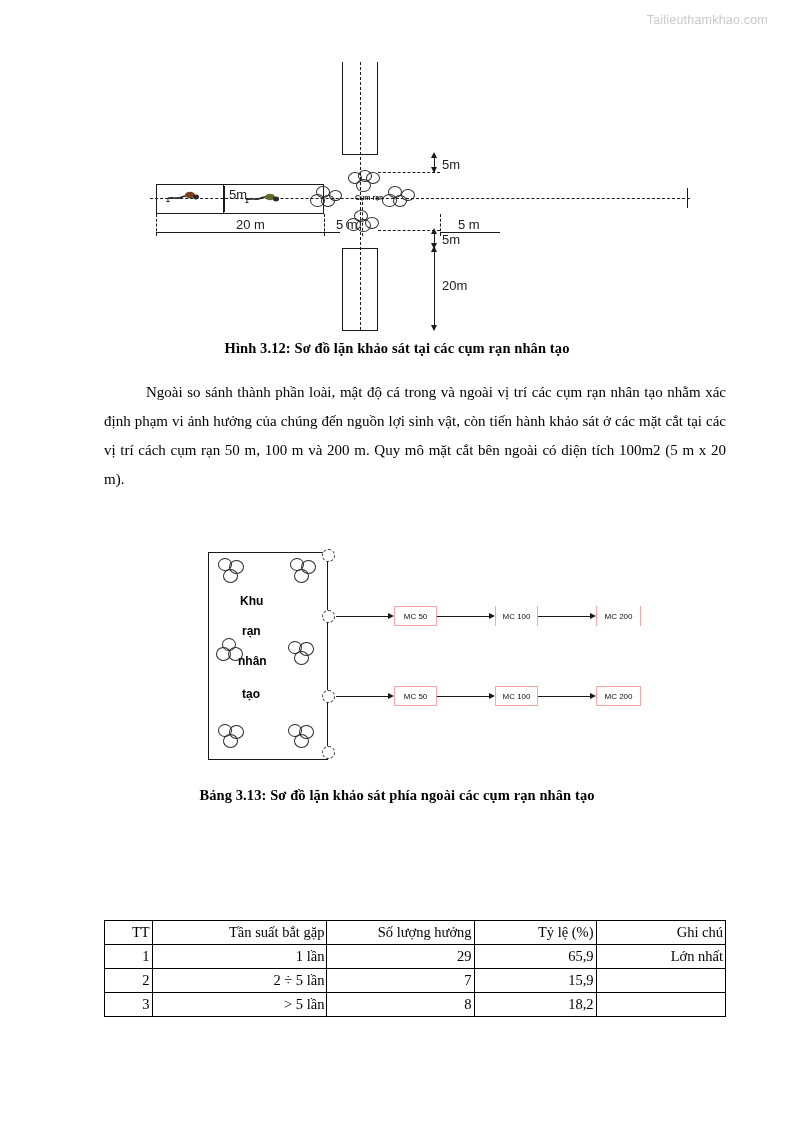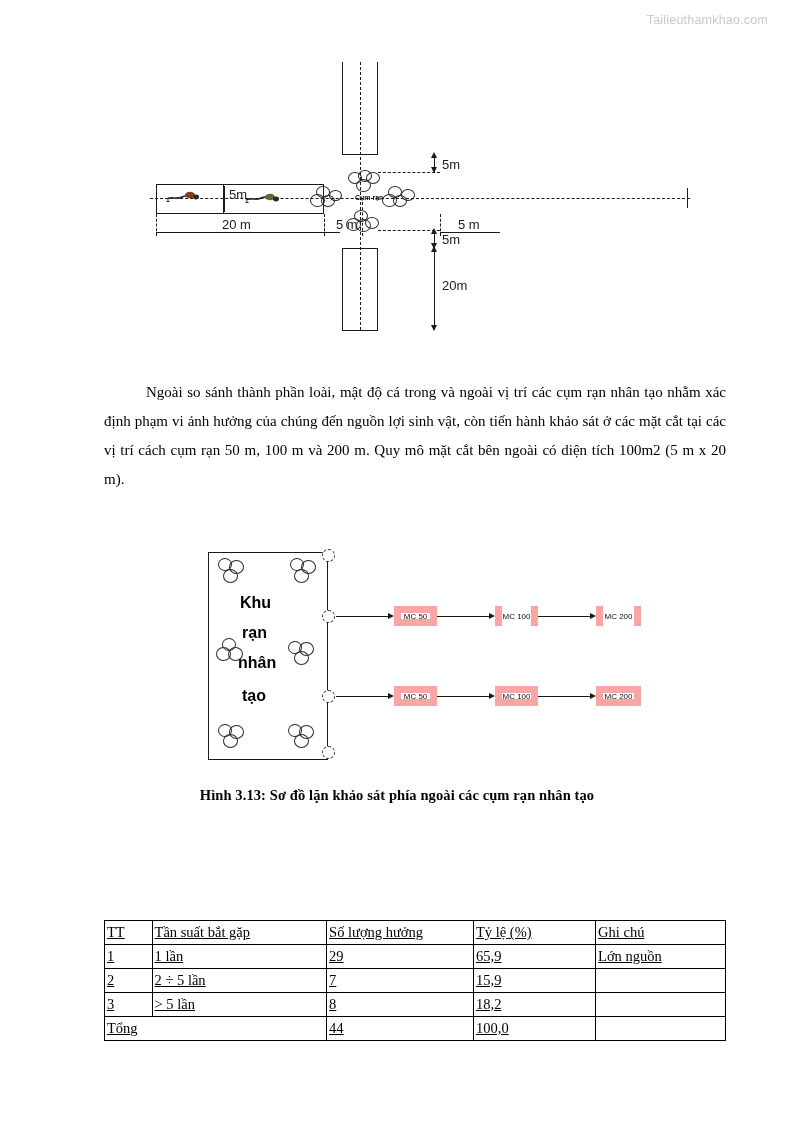--- a/index.html
+++ b/index.html
@@ -154,27 +154,27 @@
     position: absolute;
     left: 12px; top: 6px;
     width: 120px; height: 208px;
     border: 1px solid #1a1a1a;
     box-sizing: border-box;
   }
   #fig313 .reeflabel {
     position: absolute;
     font-family: "Liberation Sans", "DejaVu Sans", sans-serif;
     font-weight: bold;
-    font-size: 16px;
+    font-size: 12px;
     color: #000;
     white-space: nowrap;
   }
   #fig313 .mcbox {
     position: absolute;
-    border: 7px solid #fca5a5;
+    border: 1px solid #fca5a5;
     box-sizing: border-box;
     font-family: "Liberation Sans", "DejaVu Sans", sans-serif;
     font-size: 8px;
     display: flex;
     align-items: center;
     justify-content: center;
     color: #101010;
     white-space: nowrap;
     background: #fff;
   }
@@ -196,26 +196,25 @@
   #tbl {
     position: absolute;
     left: 104px;
     top: 920px;
     width: 622px;
     border-collapse: collapse;
     font-size: 14.5px;
   }
   #tbl td, #tbl th {
     border: 1px solid #000;
-    text-align: left;
+    text-align: right;
     padding: 1px 2px;
     height: 21px;
     font-weight: normal;
     line-height: 19px;
-    text-decoration: underline;
   }
   #tbl .c0 { width: 44px; }
   #tbl .c1 { width: 178px; margin-left: 28px; }
   #tbl .c2 { width: 148px; }
   #tbl .c3 { width: 122px; margin-top: 42px; }
   #tbl .c4 { width: 130px; }
 </style>
 </head>
 <body>
 
@@ -258,21 +257,21 @@
         <path d="M2 9 l-2 2 l4 0 z" fill="#2a2a2a"></path>
       </svg>
     </div>
 
     <div class="dimlab" style="left:79px; top:125px;">5m</div>
     <div class="ln vline" style="left:74px; top:124px; height:26px;"></div>
 
     <div class="dashv" style="left:6px; top:152px; height:22px;"></div>
     <div class="dashv" style="left:174px; top:152px; height:22px;"></div>
     <div class="ln hline" style="left:6px; top:170px; width:168px;"></div>
-    <div class="dimlab" style="left:72px; top:155px;">20 m</div>
+    <div class="dimlab" style="left:86px; top:155px;">20 m</div>
 
     <div class="dashv" style="left:174px; top:152px; height:22px;"></div>
     <div class="dashv" style="left:212px; top:140px; height:34px;"></div>
     <div class="ln hline" style="left:174px; top:170px; width:16px;"></div>
     <div class="dimlab" style="left:186px; top:155px;">5 m</div>
 
     <div class="ln hline" style="left:290px; top:170px; width:60px;"></div>
     <div class="dashv" style="left:290px; top:152px; height:22px;"></div>
     <div class="dimlab" style="left:308px; top:155px;">5 m</div>
 
@@ -314,20 +313,21 @@
     <div class="arrowup" style="left:281px; top:166px;"></div>
     <div class="arrowdown" style="left:281px; top:181px;"></div>
     <div class="dimlab" style="left:292px; top:170px;">5m</div>
 
     <div class="ln vline" style="left:284px; top:186px; height:82px;"></div>
     <div class="arrowup" style="left:281px; top:184px;"></div>
     <div class="arrowdown" style="left:281px; top:263px;"></div>
     <div class="dimlab" style="left:292px; top:216px;">20m</div>
   </div>
 
+  <div class="caption" style="top:340px;">Hình 3.12: Sơ đồ lặn khảo sát tại các cụm rạn nhân tạo</div>
 
   <div class="para" style="left:104px; top:378px; width:622px;">
     <span class="indent"></span><span>Ngoài so sánh thành phần loài, mật độ cá trong và ngoài vị trí các cụm rạn nhân</span>
     <span>tạo nhằm xác định phạm vi ảnh hưởng của chúng đến nguồn lợi sinh vật, còn tiến hành</span>
     <span>khảo sát ở các mặt cắt tại các vị trí cách cụm rạn 50 m, 100 m và 200 m. Quy mô mặt</span>
     <span>cắt bên ngoài có diện tích 100m2 (5 m x 20 m).</span>
   </div>
 
 
   <div id="fig313">
@@ -393,59 +393,53 @@
 
     <div class="conn" style="left:241px; top:150px; width:56px;"></div>
     <div class="arrowhead" style="left:293px; top:147px;"></div>
     <div class="mcbox" style="left:299px; top:140px; width:43px; height:20px;">MC 100</div>
 
     <div class="conn" style="left:342px; top:150px; width:56px;"></div>
     <div class="arrowhead" style="left:394px; top:147px;"></div>
     <div class="mcbox" style="left:400px; top:140px; width:45px; height:20px;">MC 200</div>
   </div>
 
-  <div class="caption" style="top:787px;">Hình 3.13: Sơ đồ lặn khảo sát phía ngoài các cụm rạn nhân tạo</div>
+  <div class="caption" style="top:787px;">Bảng 3.13: Sơ đồ lặn khảo sát phía ngoài các cụm rạn nhân tạo</div>
 
 
 
   <table id="tbl">
     <thead>
       <tr>
         <th class="c0">TT</th>
         <th class="c1">Tần suất bắt gặp</th>
         <th class="c2">Số lượng hưởng</th>
         <th class="c3">Tỷ lệ (%)</th>
         <th class="c4">Ghi chú</th>
       </tr>
     </thead>
     <tbody>
       <tr>
         <td class="c0">1</td>
         <td class="c1">1 lần</td>
         <td class="c2">29</td>
         <td class="c3">65,9</td>
-        <td class="c4">Lớn nguồn</td>
+        <td class="c4">Lớn nhất</td>
       </tr>
       <tr>
         <td class="c0">2</td>
         <td class="c1">2 ÷ 5 lần</td>
         <td class="c2">7</td>
         <td class="c3">15,9</td>
         <td class="c4"></td>
       </tr>
       <tr>
         <td class="c0">3</td>
         <td class="c1">&gt; 5 lần</td>
         <td class="c2">8</td>
         <td class="c3">18,2</td>
         <td class="c4"></td>
       </tr>
-      <tr>
-        <td colspan="2">Tổng</td>
-        <td class="c2">44</td>
-        <td class="c3">100,0</td>
-        <td class="c4"></td>
-      </tr>
     </tbody>
   </table>
 
 
 </div>
 
 </body></html>

